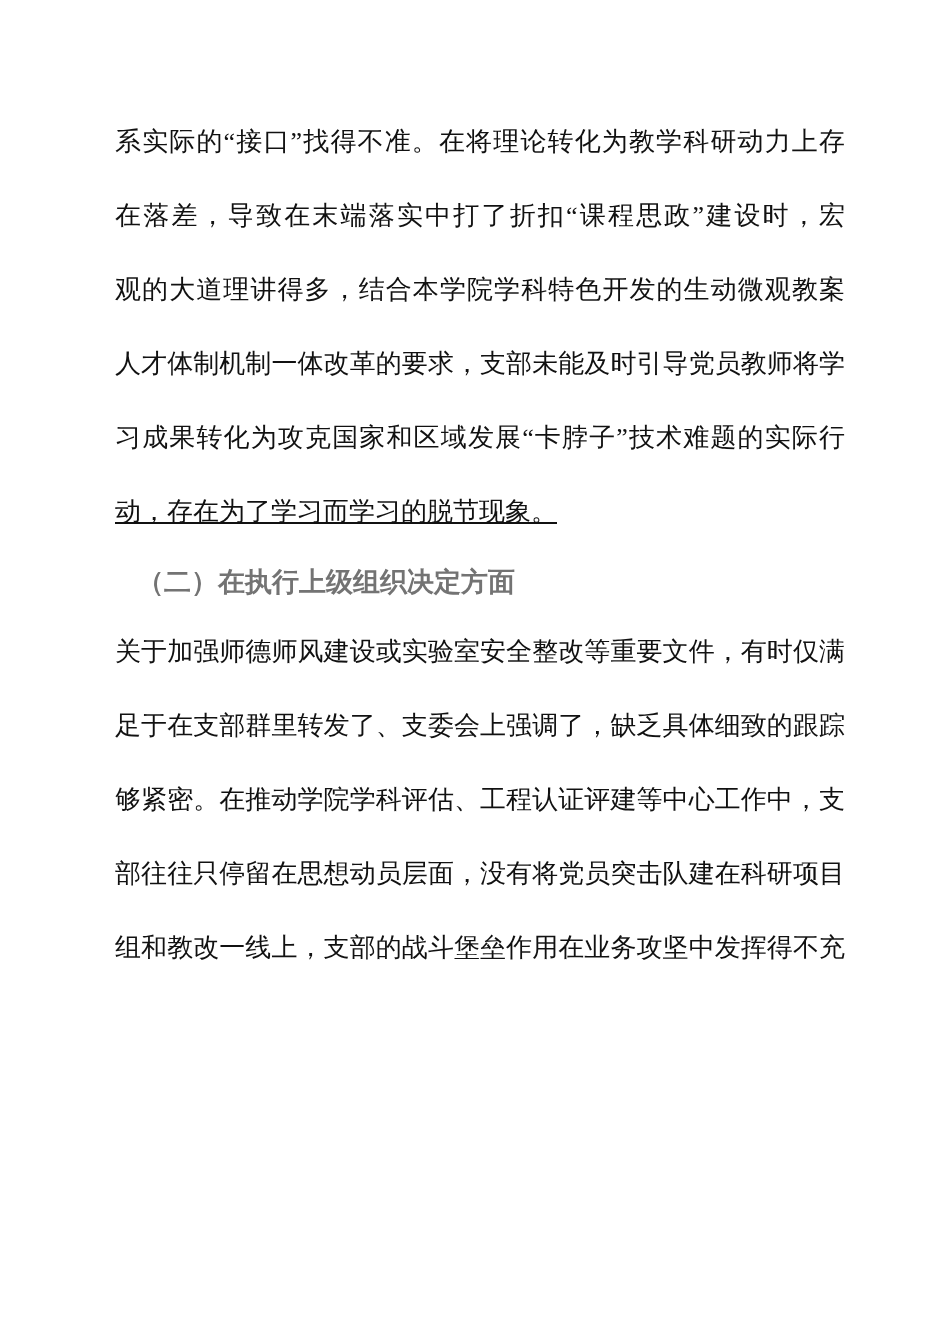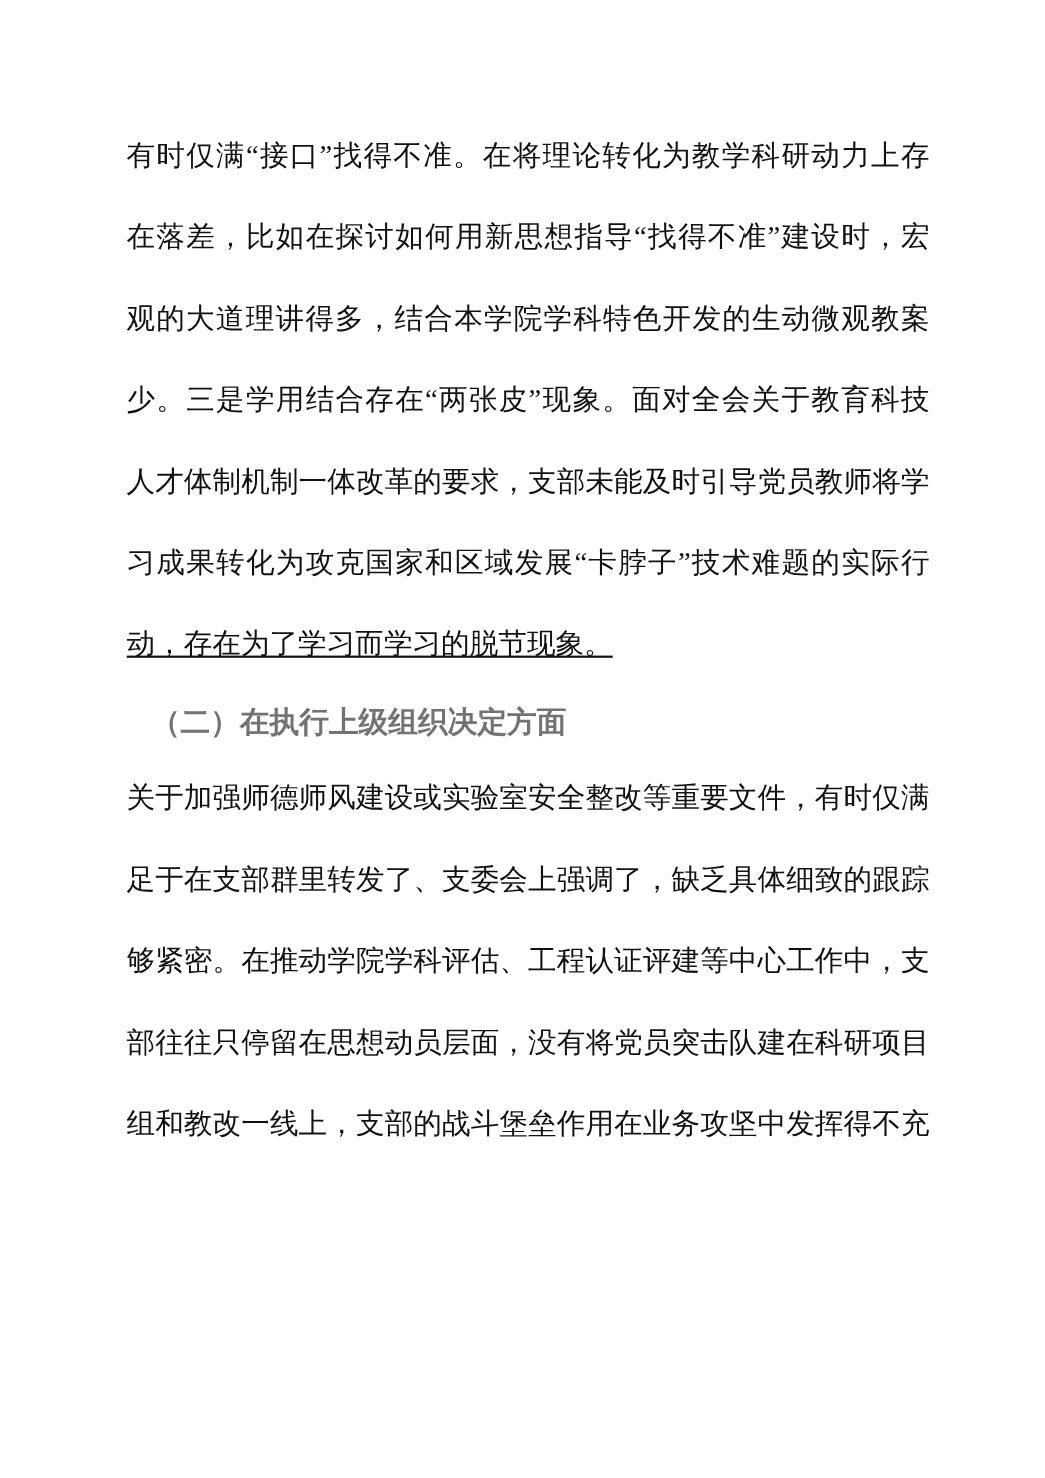--- a/index.html
+++ b/index.html
@@ -55,24 +55,23 @@
     color: #737373;
   }
 </style>
 </head>
 <body>
 
 <div class="page">
   <div class="textblock">
 
     <div>
-      <div class="line just">有时仅满“接口”找得不准。在将理论转化为教学科研动力上存</div>
-      <div class="line just">在落差，比如在探讨如何用新思想指导“找得不准”建设时，宏</div>
+      <div class="line just">系实际的“接口”找得不准。在将理论转化为教学科研动力上存</div>
+      <div class="line just">在落差，导致在末端落实中打了折扣“课程思政”建设时，宏</div>
       <div class="line just">观的大道理讲得多，结合本学院学科特色开发的生动微观教案</div>
-      <div class="line just">少。三是学用结合存在“两张皮”现象。面对全会关于教育科技</div>
       <div class="line just">人才体制机制一体改革的要求，支部未能及时引导党员教师将学</div>
       <div class="line just">习成果转化为攻克国家和区域发展“卡脖子”技术难题的实际行</div>
       <div class="line end">动，存在为了学习而学习的脱节现象。</div>
     </div>
 
     <div class="heading">（二）在执行上级组织决定方面</div>
 
     <div>
       <div class="line just">关于加强师德师风建设或实验室安全整改等重要文件，有时仅满</div>
       <div class="line just">足于在支部群里转发了、支委会上强调了，缺乏具体细致的跟踪</div>

